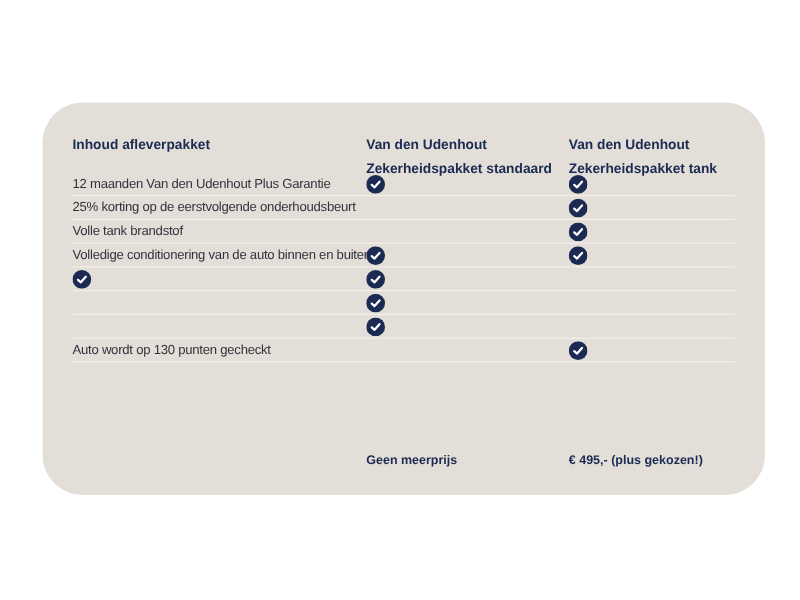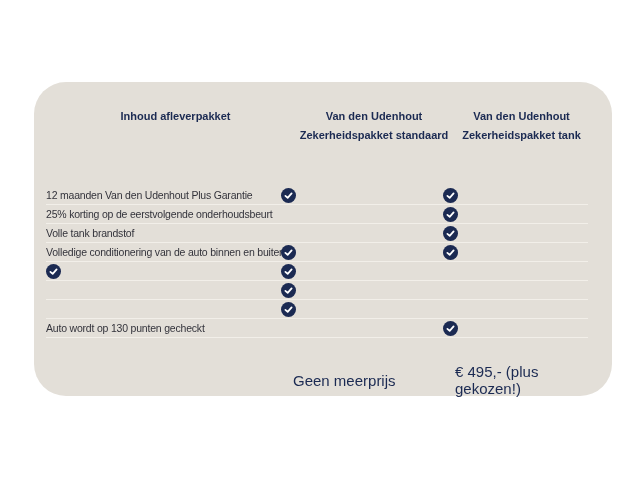--- a/index.html
+++ b/index.html
@@ -29,45 +29,44 @@
     grid-template-columns:235px 162px 133px;
     align-items:center;
   }
   .head{
     position:absolute;
     left:24px; right:24px; top:25px;
     font-weight:bold;
     font-size:11px;
     line-height:19px;
     align-items:start;
-    text-align:center;
   }
   .head .col-label{align-self:start;}
   .rows{
     position:absolute;
-    left:12px; right:24px; top:56px;margin-top:48px;
+    left:24px; right:24px; top:56px;
   }
   .row{
     height:19px;
     border-bottom:1px solid var(--divider);
   }
   .row-label{
     font-size:10.5px;
     letter-spacing:-0.2px;
     color:var(--text);
     white-space:nowrap;
     overflow:visible;
   }
   .cell{height:15px;display:flex;align-items:center;}
   .check{width:15px;height:15px;display:block;flex:0 0 auto;}
   .foot{
     position:absolute;
     left:24px; right:24px; top:281px;
-    font-weight:normal;
-    font-size:15px;
+    font-weight:bold;
+    font-size:10px;
   }
 </style>
 </head>
 <body>
 
 <div class="card">
 
   <header class="cols head">
     <div class="col-label">Inhoud afleverpakket</div>
     <div>

